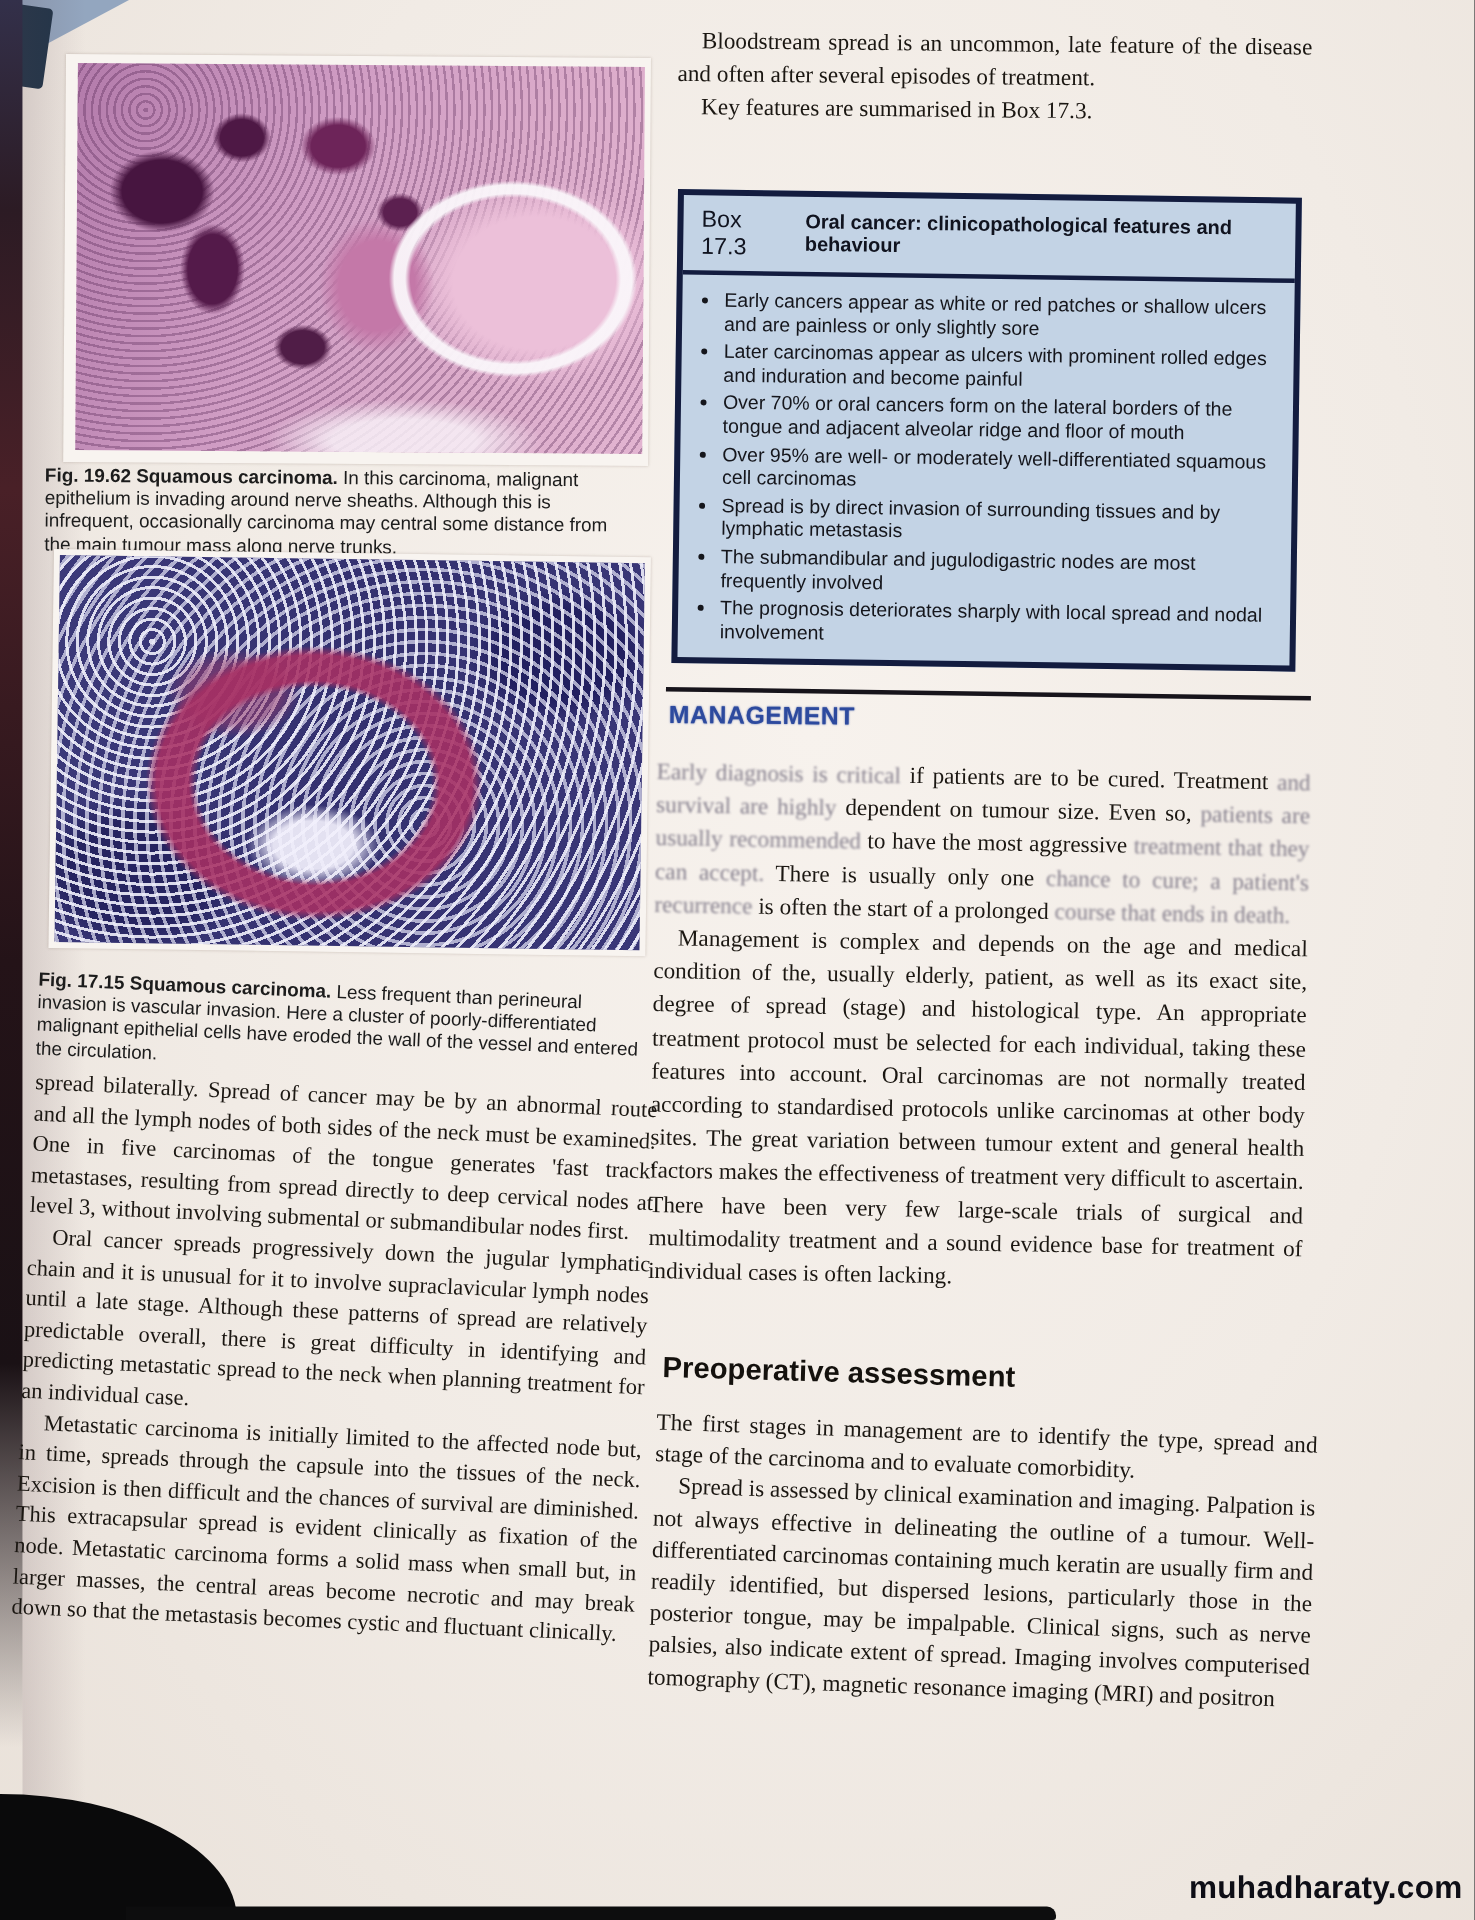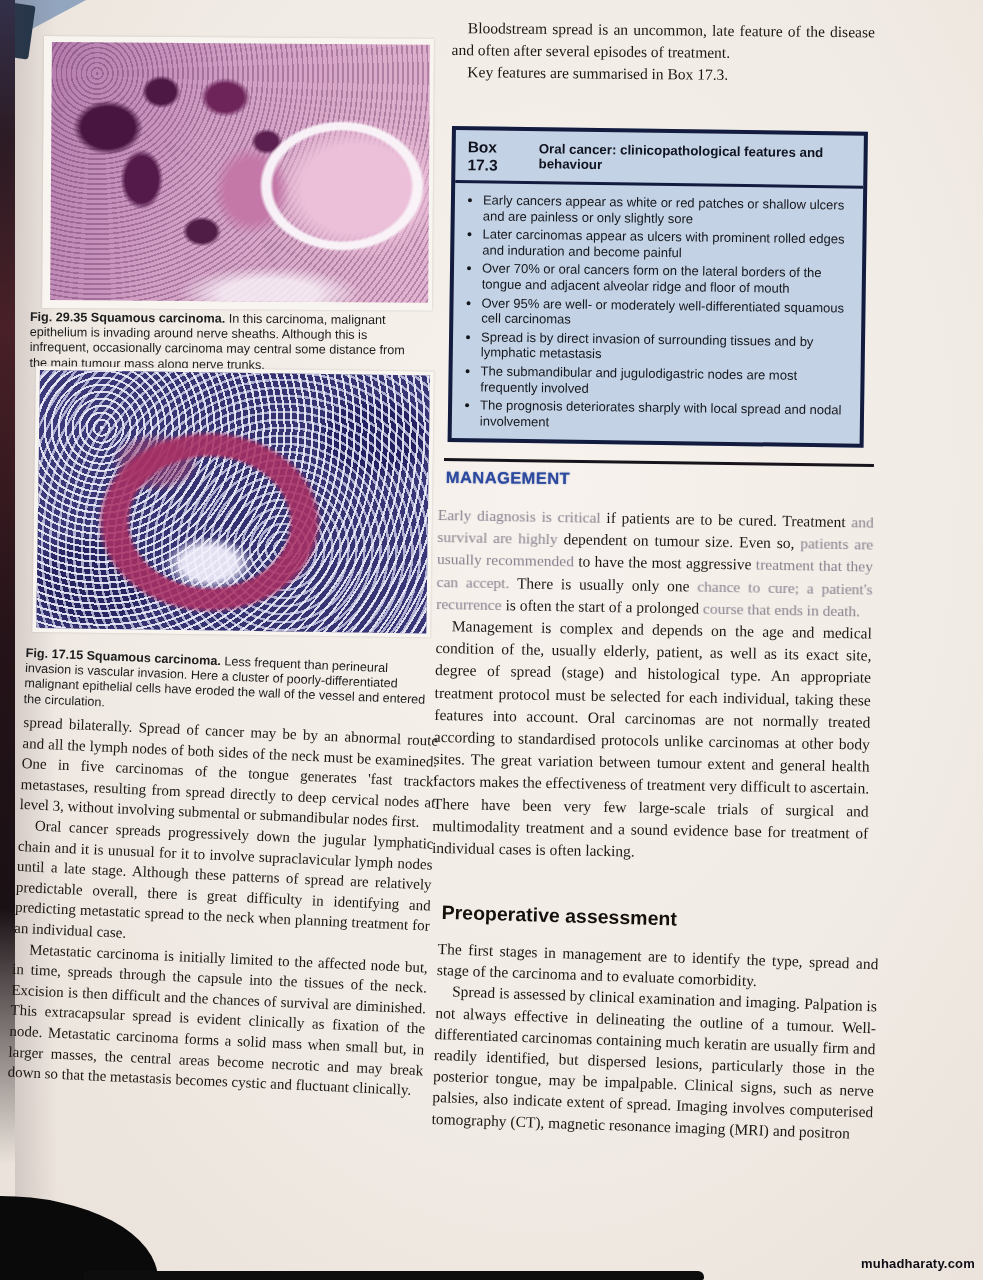--- a/index.html
+++ b/index.html
@@ -15,21 +15,21 @@
     transform:rotate(8deg);border-radius:3px;}
   .spine{position:absolute;left:0;top:0;width:15px;height:1165px;
     background:linear-gradient(to bottom,#33304a 0%,#2c1b24 12%,#492027 28%,#241318 55%,#1a1115 78%,rgba(26,17,21,0) 100%);}
   .left-shade{position:absolute;left:15px;top:0;width:42px;height:1230px;
     background:linear-gradient(to right,rgba(95,70,82,.17),rgba(95,70,82,0));}
   .bottom-wedge{position:absolute;left:0;bottom:0;width:158px;height:84px;background:#0a0a0b;
     clip-path:ellipse(100% 100% at 0% 100%);}
   .bottom-bar{position:absolute;left:84px;bottom:0;width:620px;height:9px;background:#0d0d0e;
     border-radius:0 6px 2px 0;}
   .watermark{position:absolute;right:8px;bottom:9px;font-family:"Liberation Sans",sans-serif;
-    font-weight:700;font-size:13px;color:#0e0e16;letter-spacing:.2px;}
+    font-weight:700;font-size:21px;color:#0e0e16;letter-spacing:.2px;}
 
   
   .photo{position:absolute;background:#f8f4f0;box-shadow:0 0 2px rgba(120,100,90,.35);}
   .fig1{left:44px;top:36px;width:378px;height:258px;padding:6px 4px 8px 8px;transform:rotate(.4deg);transform-origin:left top;}
   .fig1 .img{width:100%;height:100%;
     background:
       radial-gradient(ellipse 120px 95px at 77% 55%, rgba(0,0,0,0) 57%, rgba(250,246,250,.95) 60% 66%, rgba(0,0,0,0) 69%),
       radial-gradient(ellipse 150px 45px at 58% 97%, rgba(248,240,247,.85) 0 32%, rgba(0,0,0,0) 62%),
       radial-gradient(ellipse 46px 36px at 15% 33%, #471540 0 58%, rgba(0,0,0,0) 76%),
       radial-gradient(ellipse 30px 42px at 24% 53%, #541a4a 0 55%, rgba(0,0,0,0) 72%),
@@ -63,21 +63,21 @@
   .serif-block p.ind{text-indent:16px;}
   .left-text{position:absolute;left:24px;top:712px;width:415px;font-size:15px;line-height:20.6px;
     transform:rotate(2.6deg);transform-origin:left top;}
   .intro{position:absolute;left:452px;top:17px;width:423px;font-size:15.5px;line-height:22px;
     transform:rotate(.6deg);transform-origin:left top;}
 
   
   .box{position:absolute;left:452px;top:126px;width:408px;background:#c3d3e5;border:4px solid #131c3f;
     transform:rotate(.8deg);transform-origin:left top;font-family:"Liberation Sans",sans-serif;}
   .box-head{display:flex;align-items:baseline;gap:14px;padding:8px 10px 6px 12px;border-bottom:3px solid #131c3f;}
-  .box-label{font-weight:700;font-size:15.5px;color:#10131f;}
+  .box-label{font-weight:400;font-size:15.5px;color:#10131f;}
   .box-title{font-weight:700;font-size:13.3px;color:#10131f;}
   .box ul{margin:9px 0 10px;padding:0 8px 0 28px;}
   .box li{font-size:13px;line-height:15.6px;color:#15161c;margin-bottom:3px;}
 
   
   .mgmt-rule{position:absolute;left:444px;top:458px;width:430px;height:3px;background:#17141b;
     transform:rotate(.8deg);transform-origin:left top;}
   .mgmt-head{position:absolute;left:446px;top:468px;font-family:"Liberation Sans",sans-serif;
     font-weight:800;font-size:16.5px;letter-spacing:.4px;color:#2d4a9e;
     text-shadow:0 0 1.3px rgba(45,74,158,.85);transform:rotate(.5deg);transform-origin:left top;}
@@ -96,21 +96,21 @@
 <div class="page">
 
   <div class="corner-blue"></div>
   <div class="corner-dark"></div>
   <div class="spine"></div>
   <div class="left-shade"></div>
 
   <div class="photo fig1">
     <div class="img"></div>
   </div>
-  <p class="cap cap1"><b>Fig. 29.35</b> <b>Squamous carcinoma.</b> <span>In this carcinoma, malignant epithelium is invading around nerve sheaths. Although this is infrequent, occasionally carcinoma may central some distance from the main tumour mass along nerve trunks.</span></p>
+  <p class="cap cap1"><b>Fig. 19.62</b> <b>Squamous carcinoma.</b> <span>In this carcinoma, malignant epithelium is invading around nerve sheaths. Although this is infrequent, occasionally carcinoma may central some distance from the main tumour mass along nerve trunks.</span></p>
 
   <div class="photo fig2">
     <div class="img"></div>
   </div>
   <p class="cap cap2"><b>Fig. 17.15</b> <b>Squamous carcinoma.</b> <span>Less frequent than perineural invasion is vascular invasion. Here a cluster of poorly-differentiated malignant epithelial cells have eroded the wall of the vessel and entered the circulation.</span></p>
 
   <div class="left-text serif-block">
     <p>spread bilaterally. Spread of cancer may be by an abnormal route and all the lymph nodes of both sides of the neck must be examined. One in five carcinomas of the tongue generates 'fast track' metastases, resulting from spread directly to deep cervical nodes at level 3, without involving submental or submandibular nodes first.</p>
     <p class="ind">Oral cancer spreads progressively down the jugular lymphatic chain and it is unusual for it to involve supraclavicular lymph nodes until a late stage. Although these patterns of spread are relatively predictable overall, there is great difficulty in identifying and predicting metastatic spread to the neck when planning treatment for an individual case.</p>
     <p class="ind">Metastatic carcinoma is initially limited to the affected node but, in time, spreads through the capsule into the tissues of the neck. Excision is then difficult and the chances of survival are diminished. This extracapsular spread is evident clinically as fixation of the node. Metastatic carcinoma forms a solid mass when small but, in larger masses, the central areas become necrotic and may break down so that the metastasis becomes cystic and fluctuant clinically.</p>

